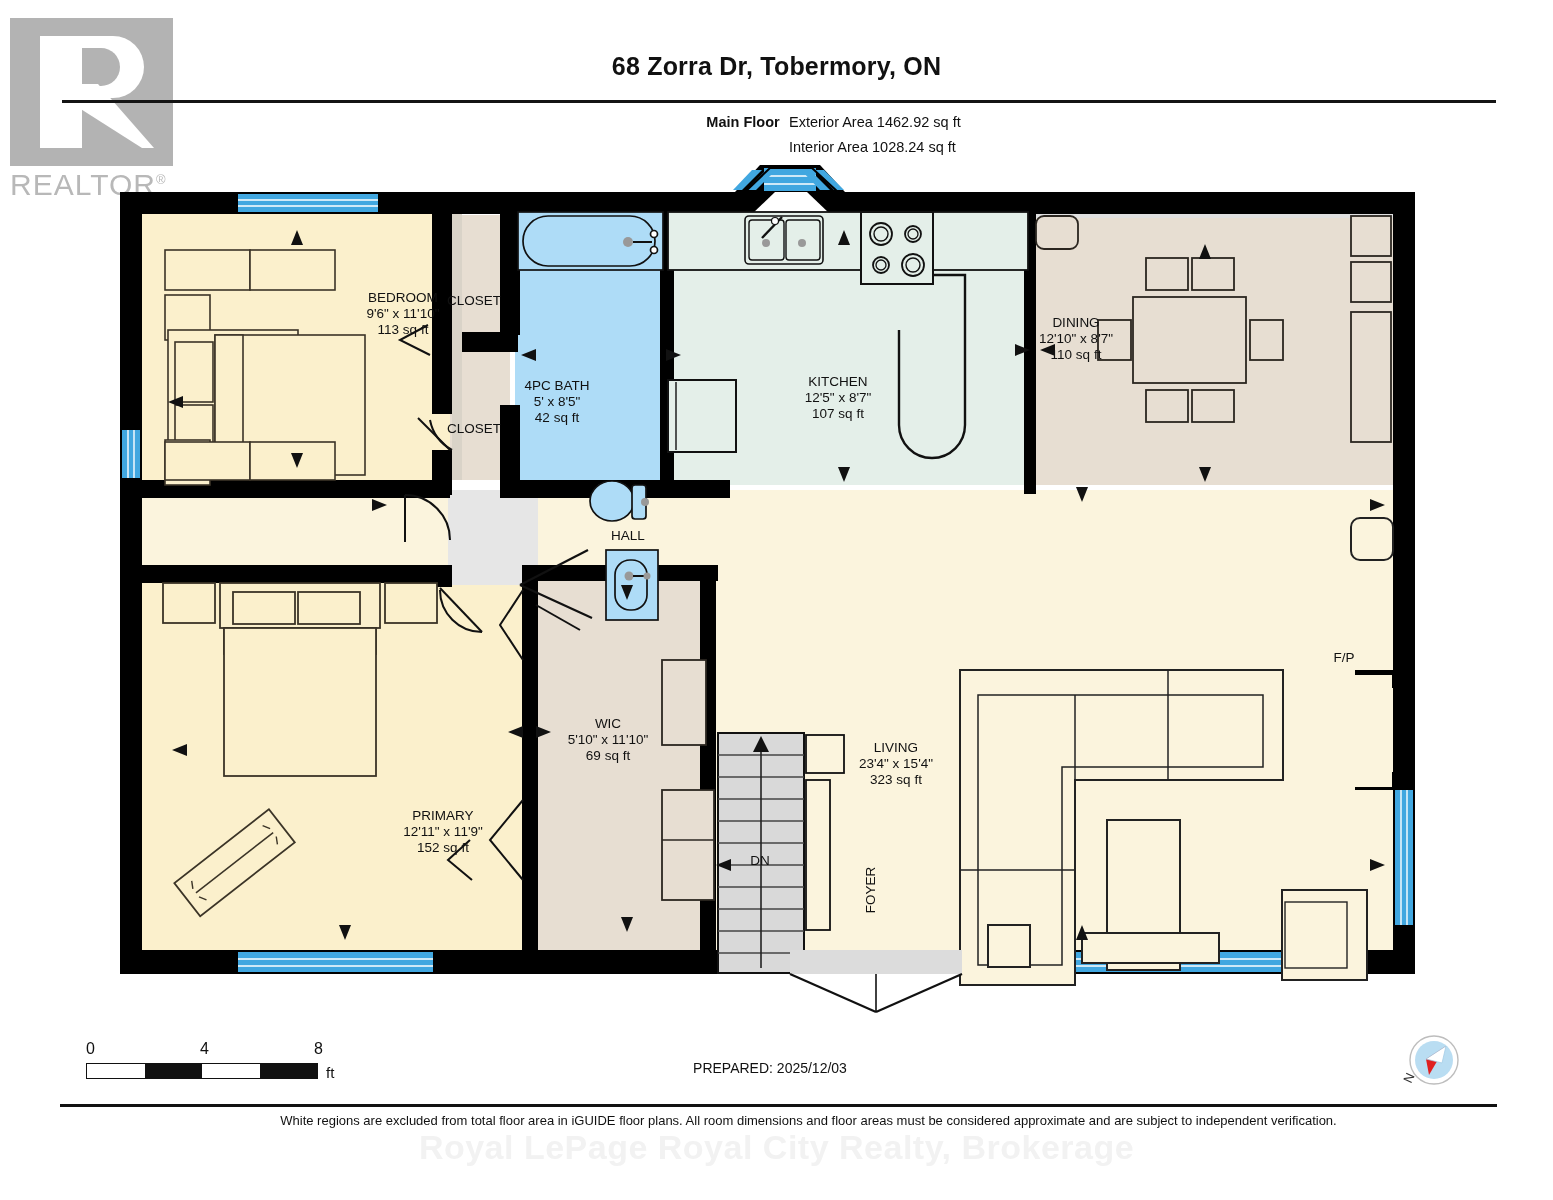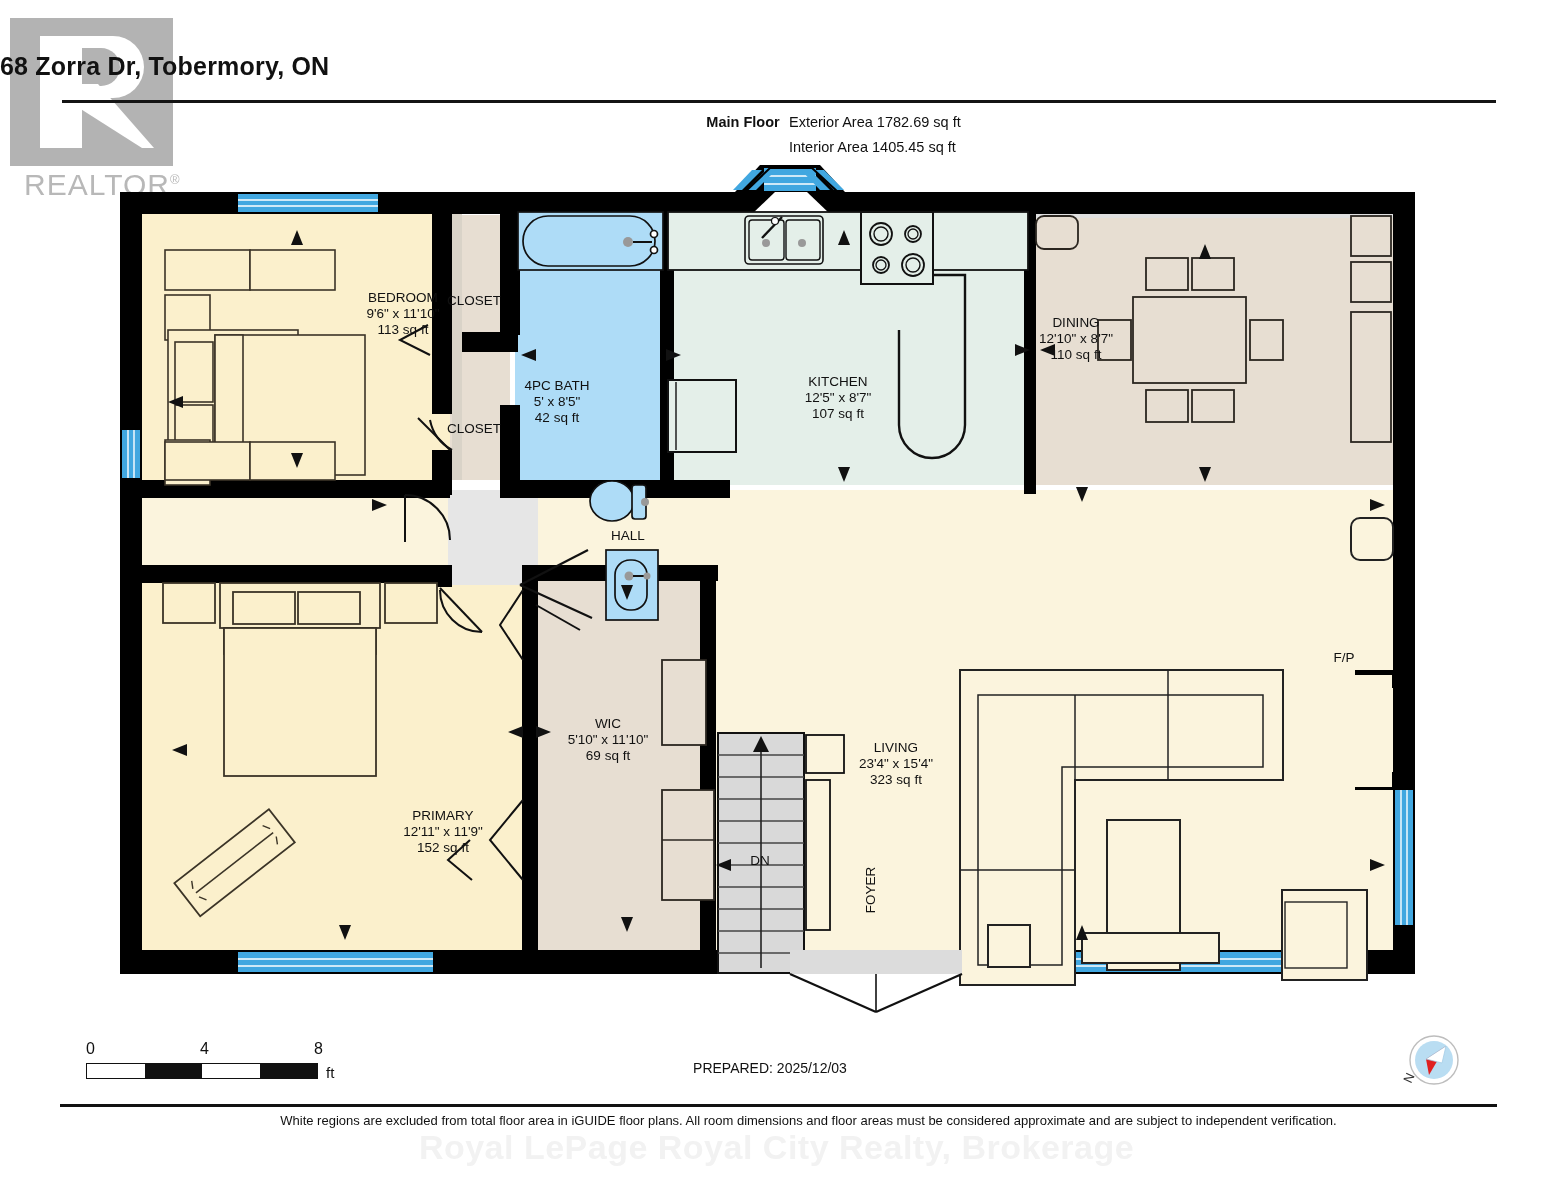--- a/index.html
+++ b/index.html
@@ -10,24 +10,24 @@
   #realtor-logo{position:absolute;left:10px;top:18px;width:175px;height:185px;}
   #realtor-logo .rbox{position:absolute;left:0;top:0;width:163px;height:148px;background:#b3b3b3;}
   #realtor-logo .rstem{position:absolute;left:30px;top:18px;width:42px;height:112px;background:#ffffff;}
   #realtor-logo .rbowl{position:absolute;left:72px;top:18px;width:62px;height:62px;background:#ffffff;
         border-radius:0 31px 31px 0;}
   #realtor-logo .rbowl-in{position:absolute;left:72px;top:30px;width:38px;height:38px;background:#b3b3b3;
         border-radius:0 19px 19px 0;}
   #realtor-logo .rleg{position:absolute;left:66px;top:66px;width:78px;height:64px;background:#ffffff;
         clip-path:polygon(0 0,22px 0,100% 100%,100% 100%,66px 100%,0 22px);}
   #realtor-logo .rword{position:absolute;left:0;top:150px;font-size:30px;letter-spacing:1px;color:#b8b8b8;
-        font-family:"Liberation Sans", sans-serif;margin-left:14px;}
+        font-family:"Liberation Sans", sans-serif;}
   #realtor-logo .rreg{font-size:13px;vertical-align:super;}
 
-  #page-title{position:absolute;left:0;top:52px;width:1553px;
+  #page-title{position:absolute;left:0;top:52px;width:1553px;text-align:center;
         font-size:25px;font-weight:bold;letter-spacing:.2px;}
   #title-rule{position:absolute;left:62px;top:100px;width:1434px;height:3px;background:#141414;}
 
   #area-block{position:absolute;left:697px;top:110px;font-size:14.5px;line-height:25px;}
   #area-block .lbl{display:inline-block;width:92px;font-weight:bold;text-align:center;}
   #area-block .val{display:inline-block;}
 
   
   #plan{position:absolute;left:0;top:150px;width:1553px;height:870px;}
 
@@ -65,24 +65,24 @@
   <div class="rbowl-in"></div>
   <div class="rleg"></div>
   <div class="rword"><span>REALTOR</span><span class="rreg">®</span></div>
 </div>
 
 <div id="page-title">68 Zorra Dr, Tobermory, ON</div>
 <div id="title-rule"></div>
 
 <div id="area-block">
   <div>
-    <span class="lbl">Main Floor</span><span class="val">Exterior Area 1782.69 sq ft</span>
+    <span class="lbl">Main Floor</span><span class="val">Exterior Area 1462.92 sq ft</span>
   </div>
   <div>
-    <span class="lbl"></span><span class="val">Interior Area 1405.45 sq ft</span>
+    <span class="lbl"></span><span class="val">Interior Area 1028.24 sq ft</span>
   </div>
 </div>
 
 <svg id="plan" viewBox="0 0 1553 870">
 
   <g>
 
     <rect x="140" y="340" width="1275" height="460" fill="#fbf4dd"></rect>
 
     <rect x="140" y="60" width="310" height="285" fill="#fbf0cc"></rect>

